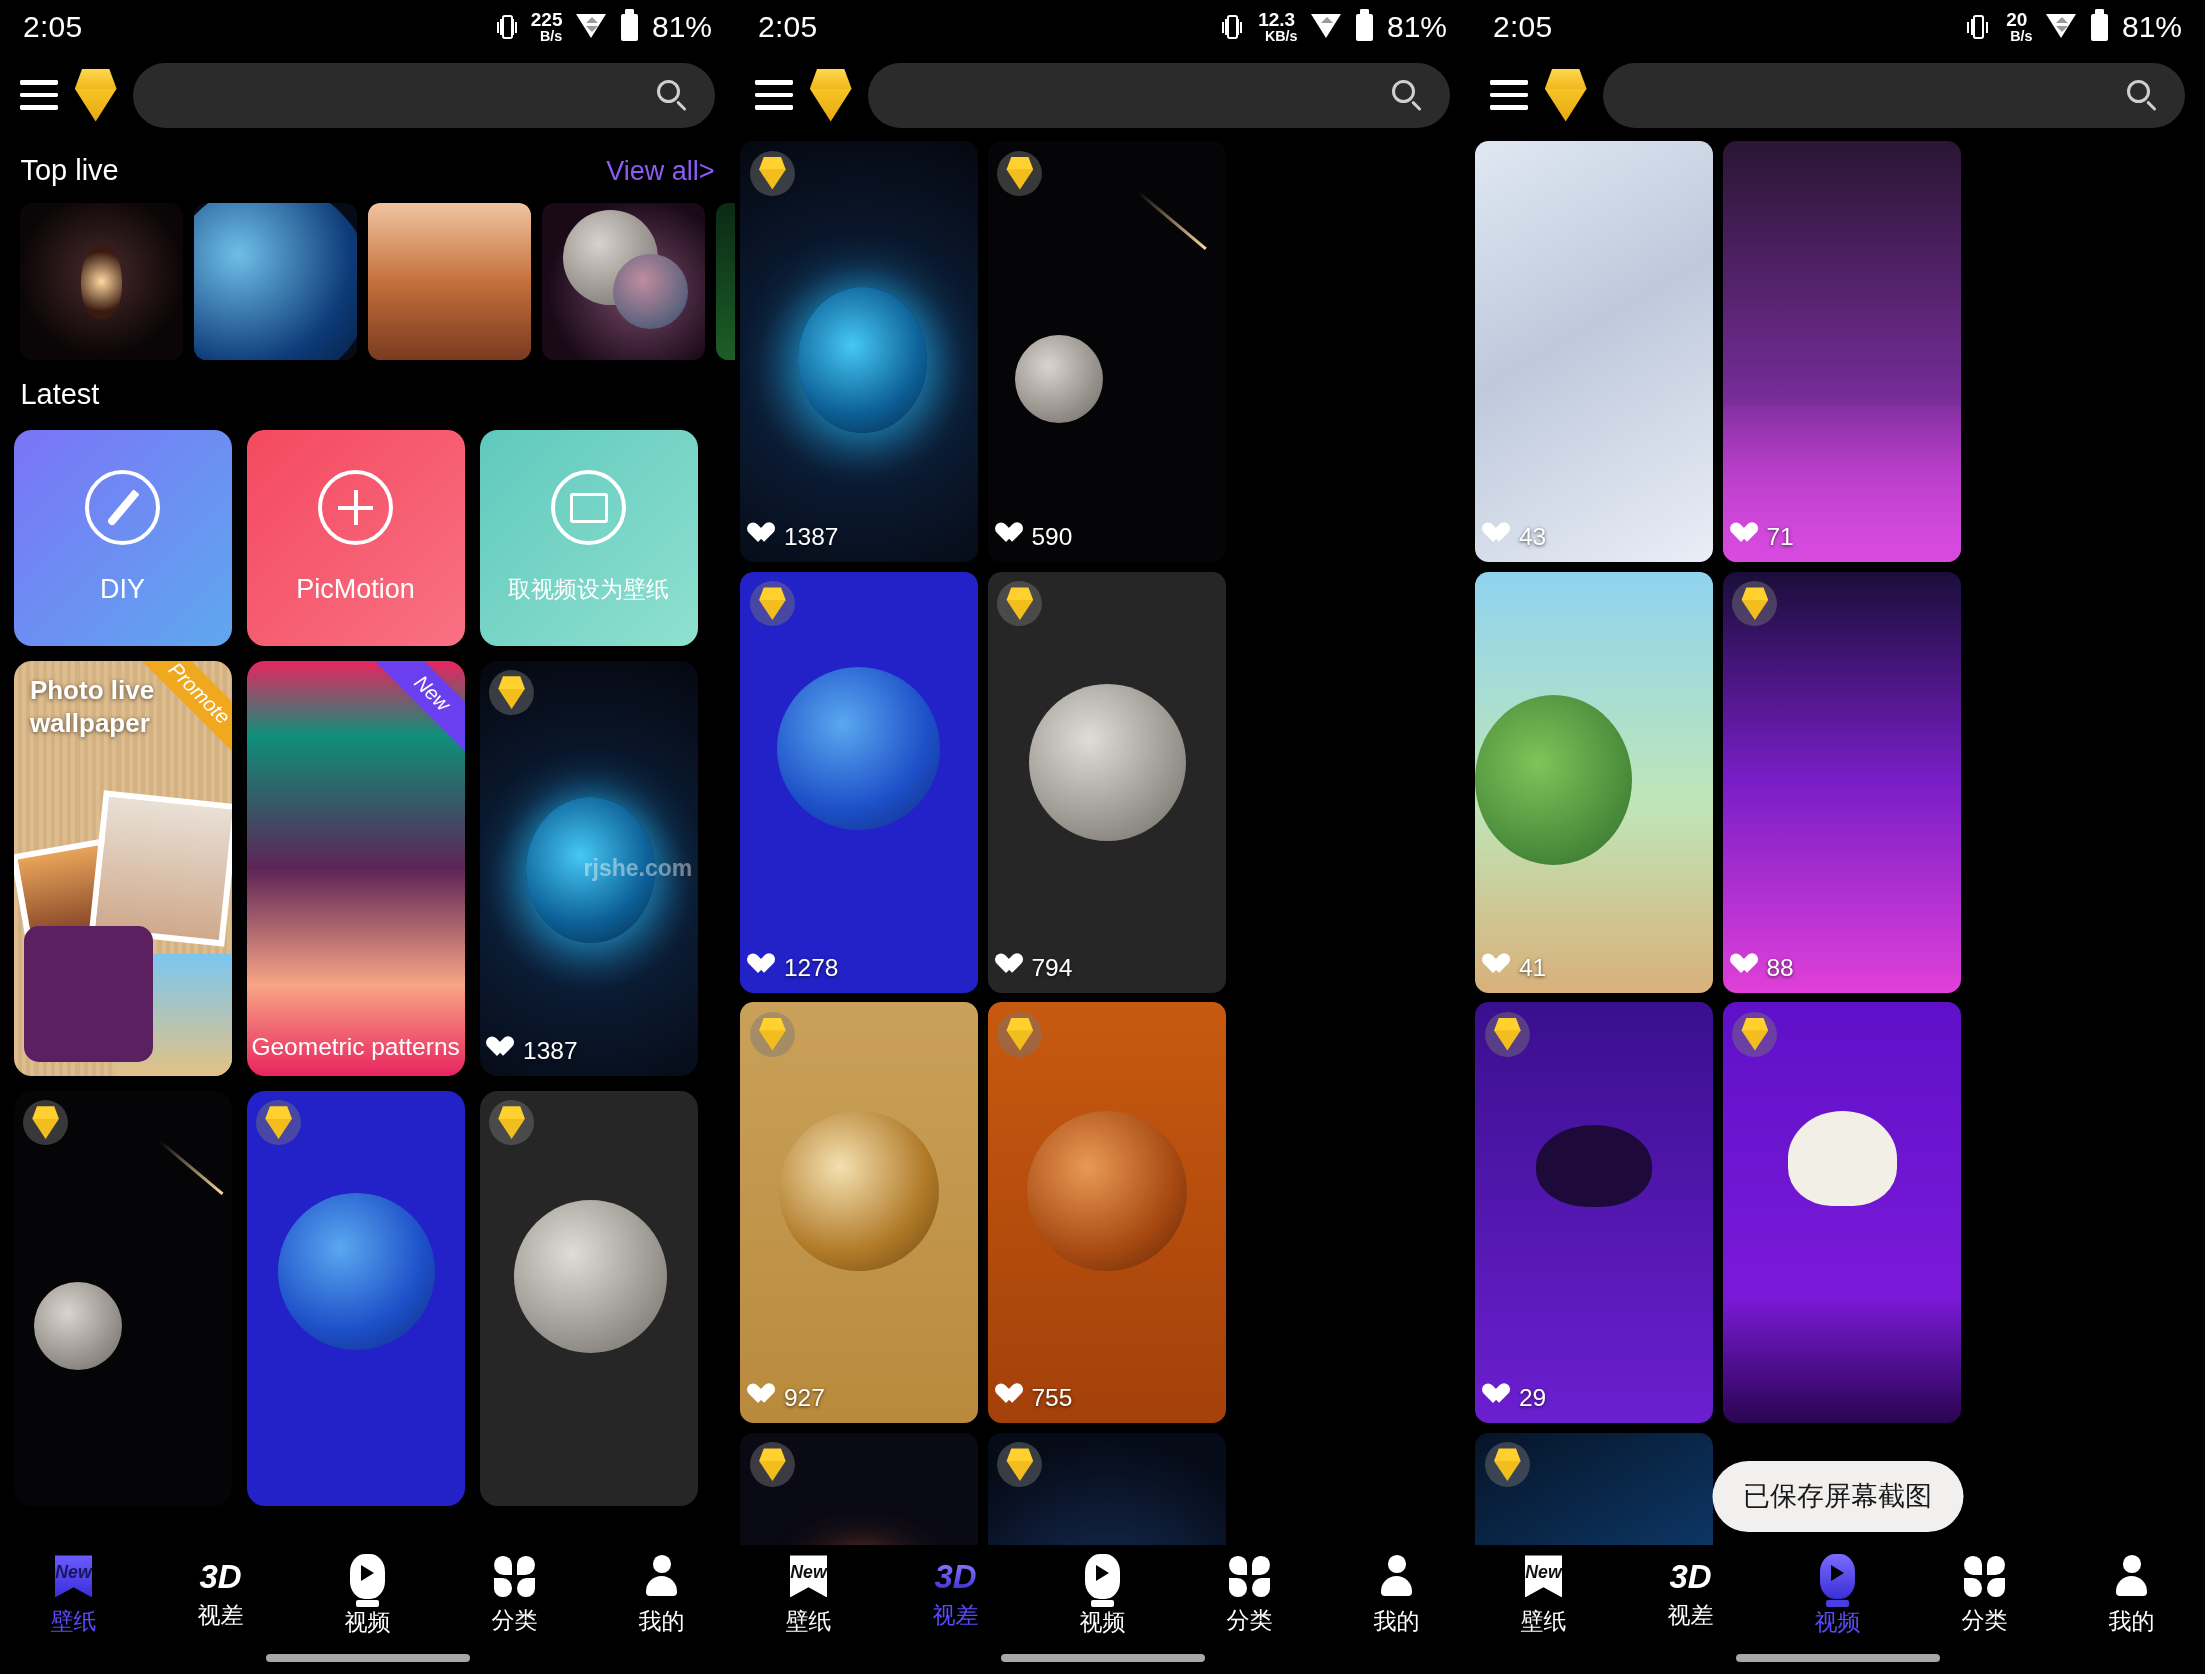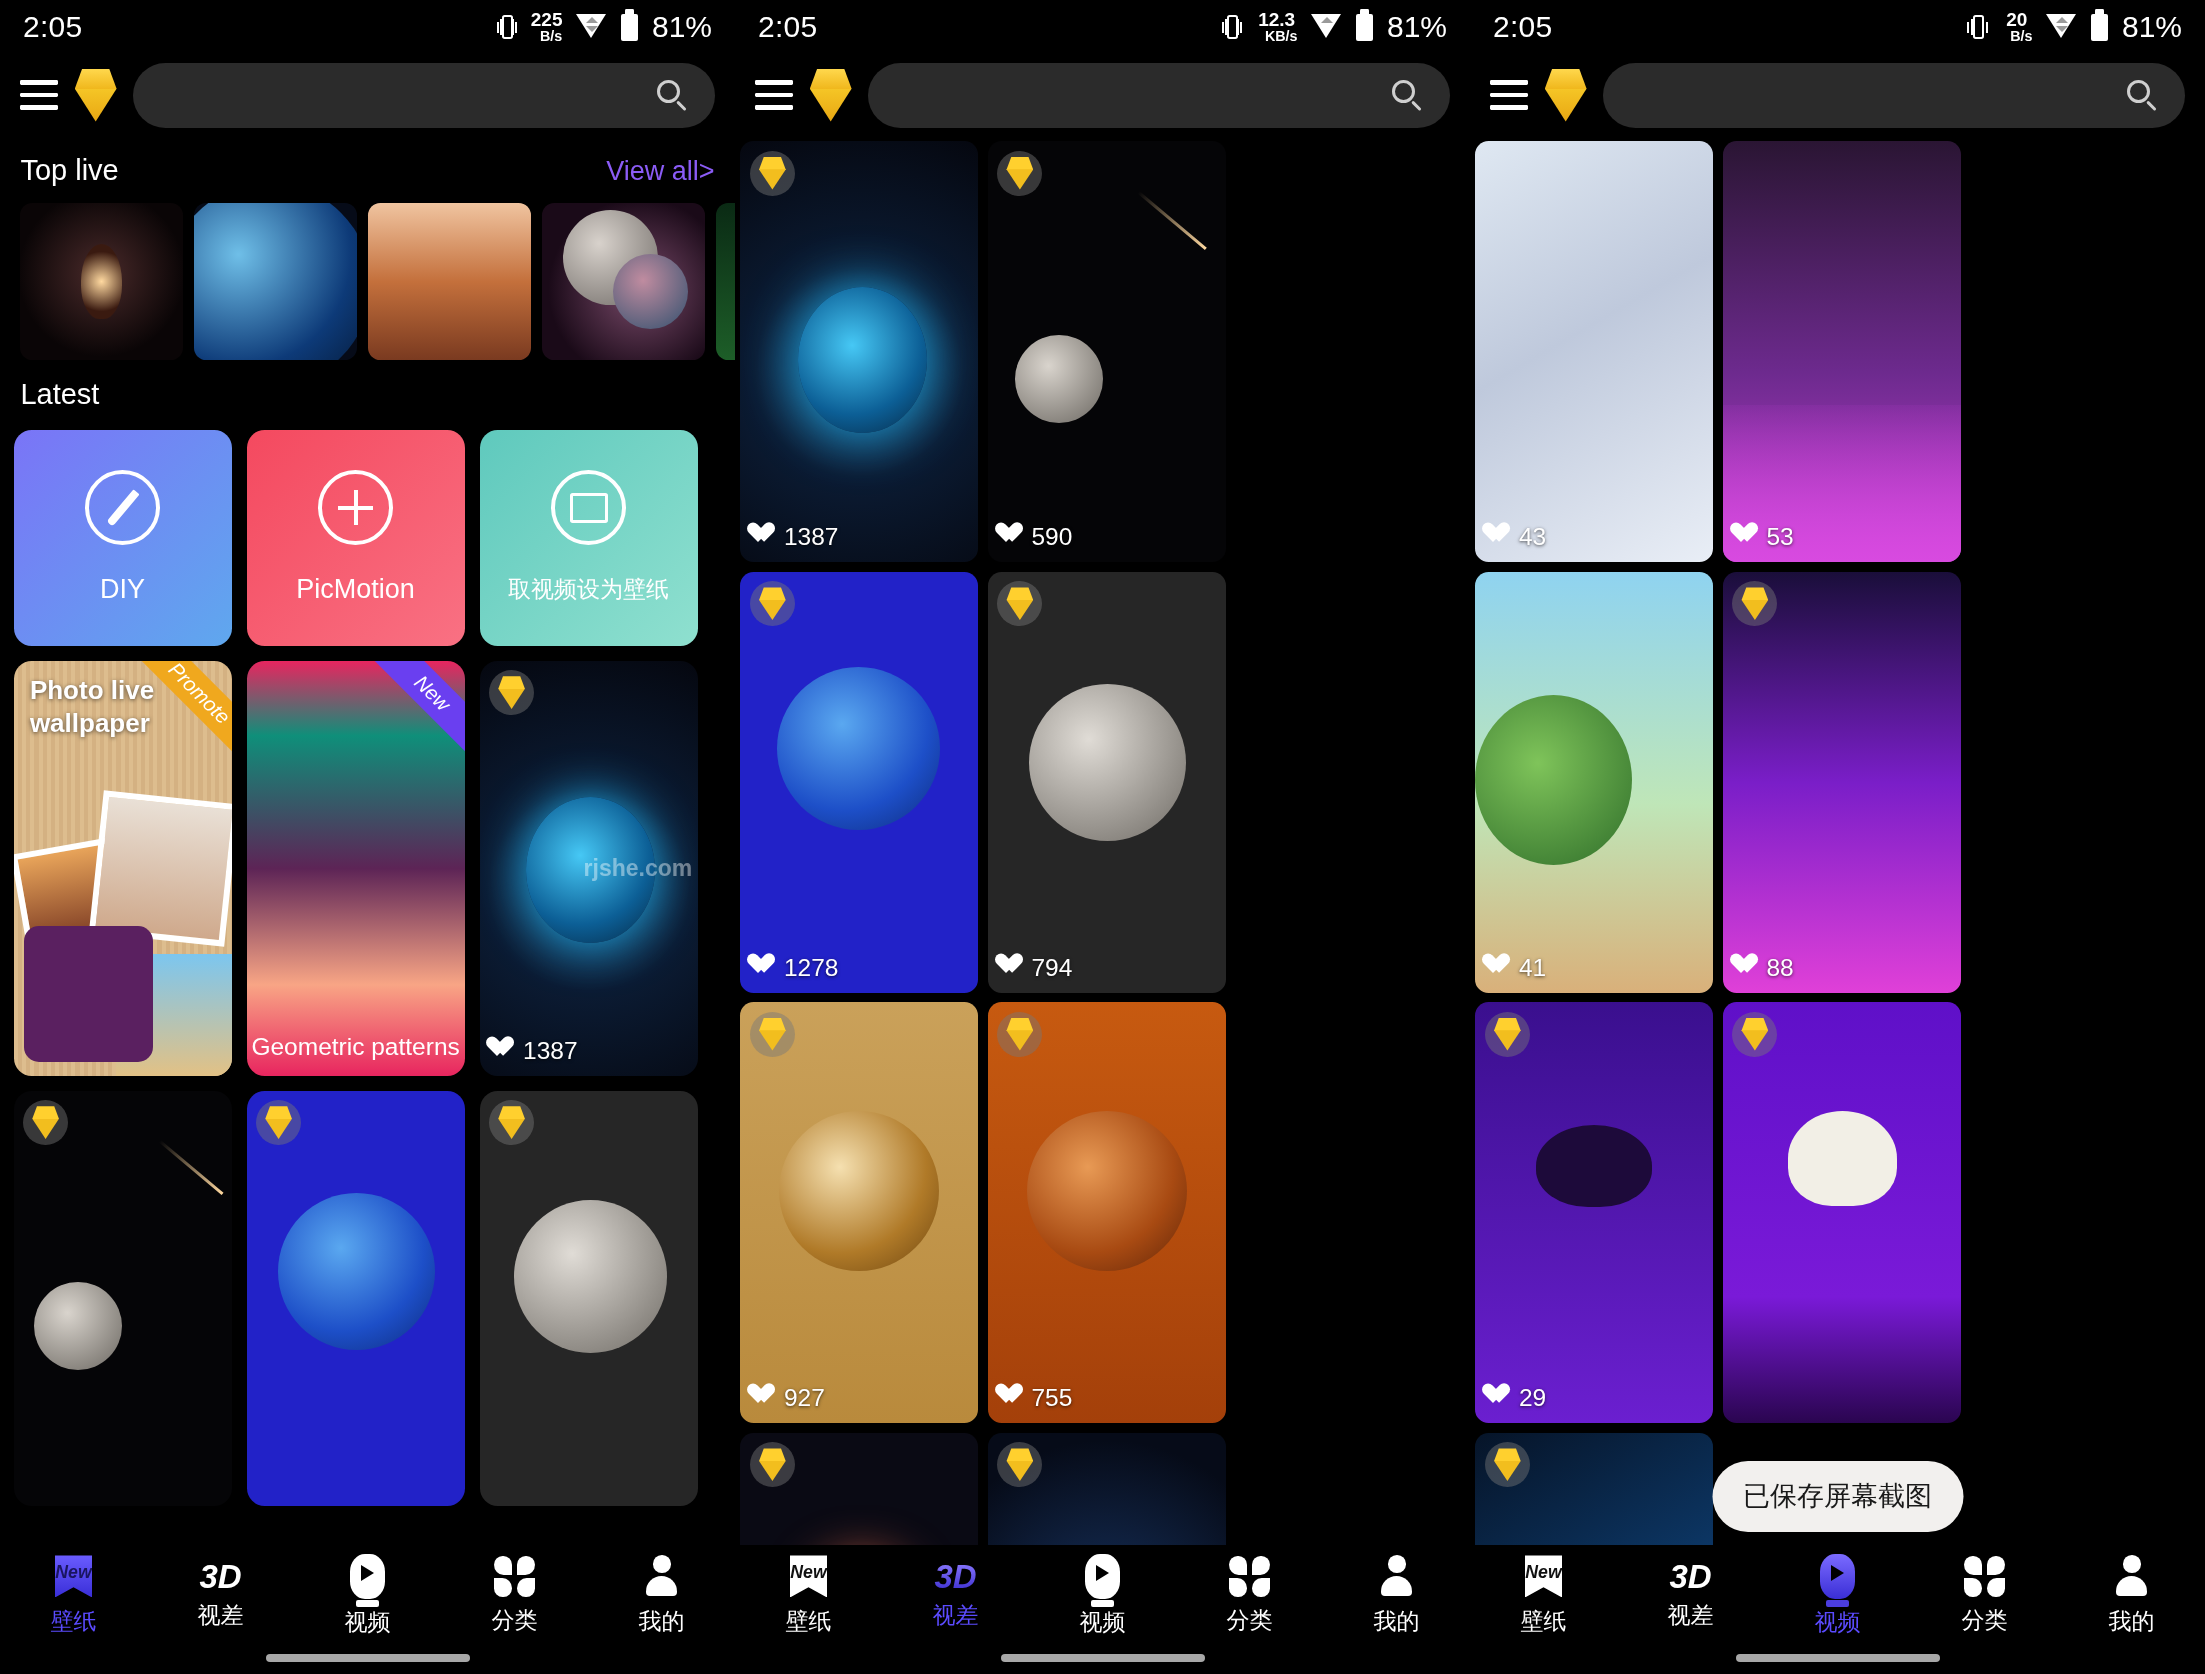--- a/index.html
+++ b/index.html
@@ -583,21 +583,21 @@
       <div class="cell sp-paper">
         <div class="likes">
             <span class="heart"></span>
             <span>43</span>
           </div>
       </div>
       <div class="cell sp-purple">
         <div style="position:absolute;left:0;right:0;bottom:0;height:157px;background:linear-gradient(180deg,rgba(200,60,220,.1),#d84ae0);"></div>
         <div class="likes">
             <span class="heart"></span>
-            <span>53</span>
+            <span>71</span>
           </div>
       </div>
 
       <div class="cell sp-sky">
         <div style="position:absolute;left:0;top:123px;width:157px;height:170px;background:radial-gradient(circle at 40% 40%,#7fc45a,#2f6e2a);border-radius:50%;"></div>
         <div class="likes">
             <span class="heart"></span>
             <span>41</span>
           </div>
       </div>

